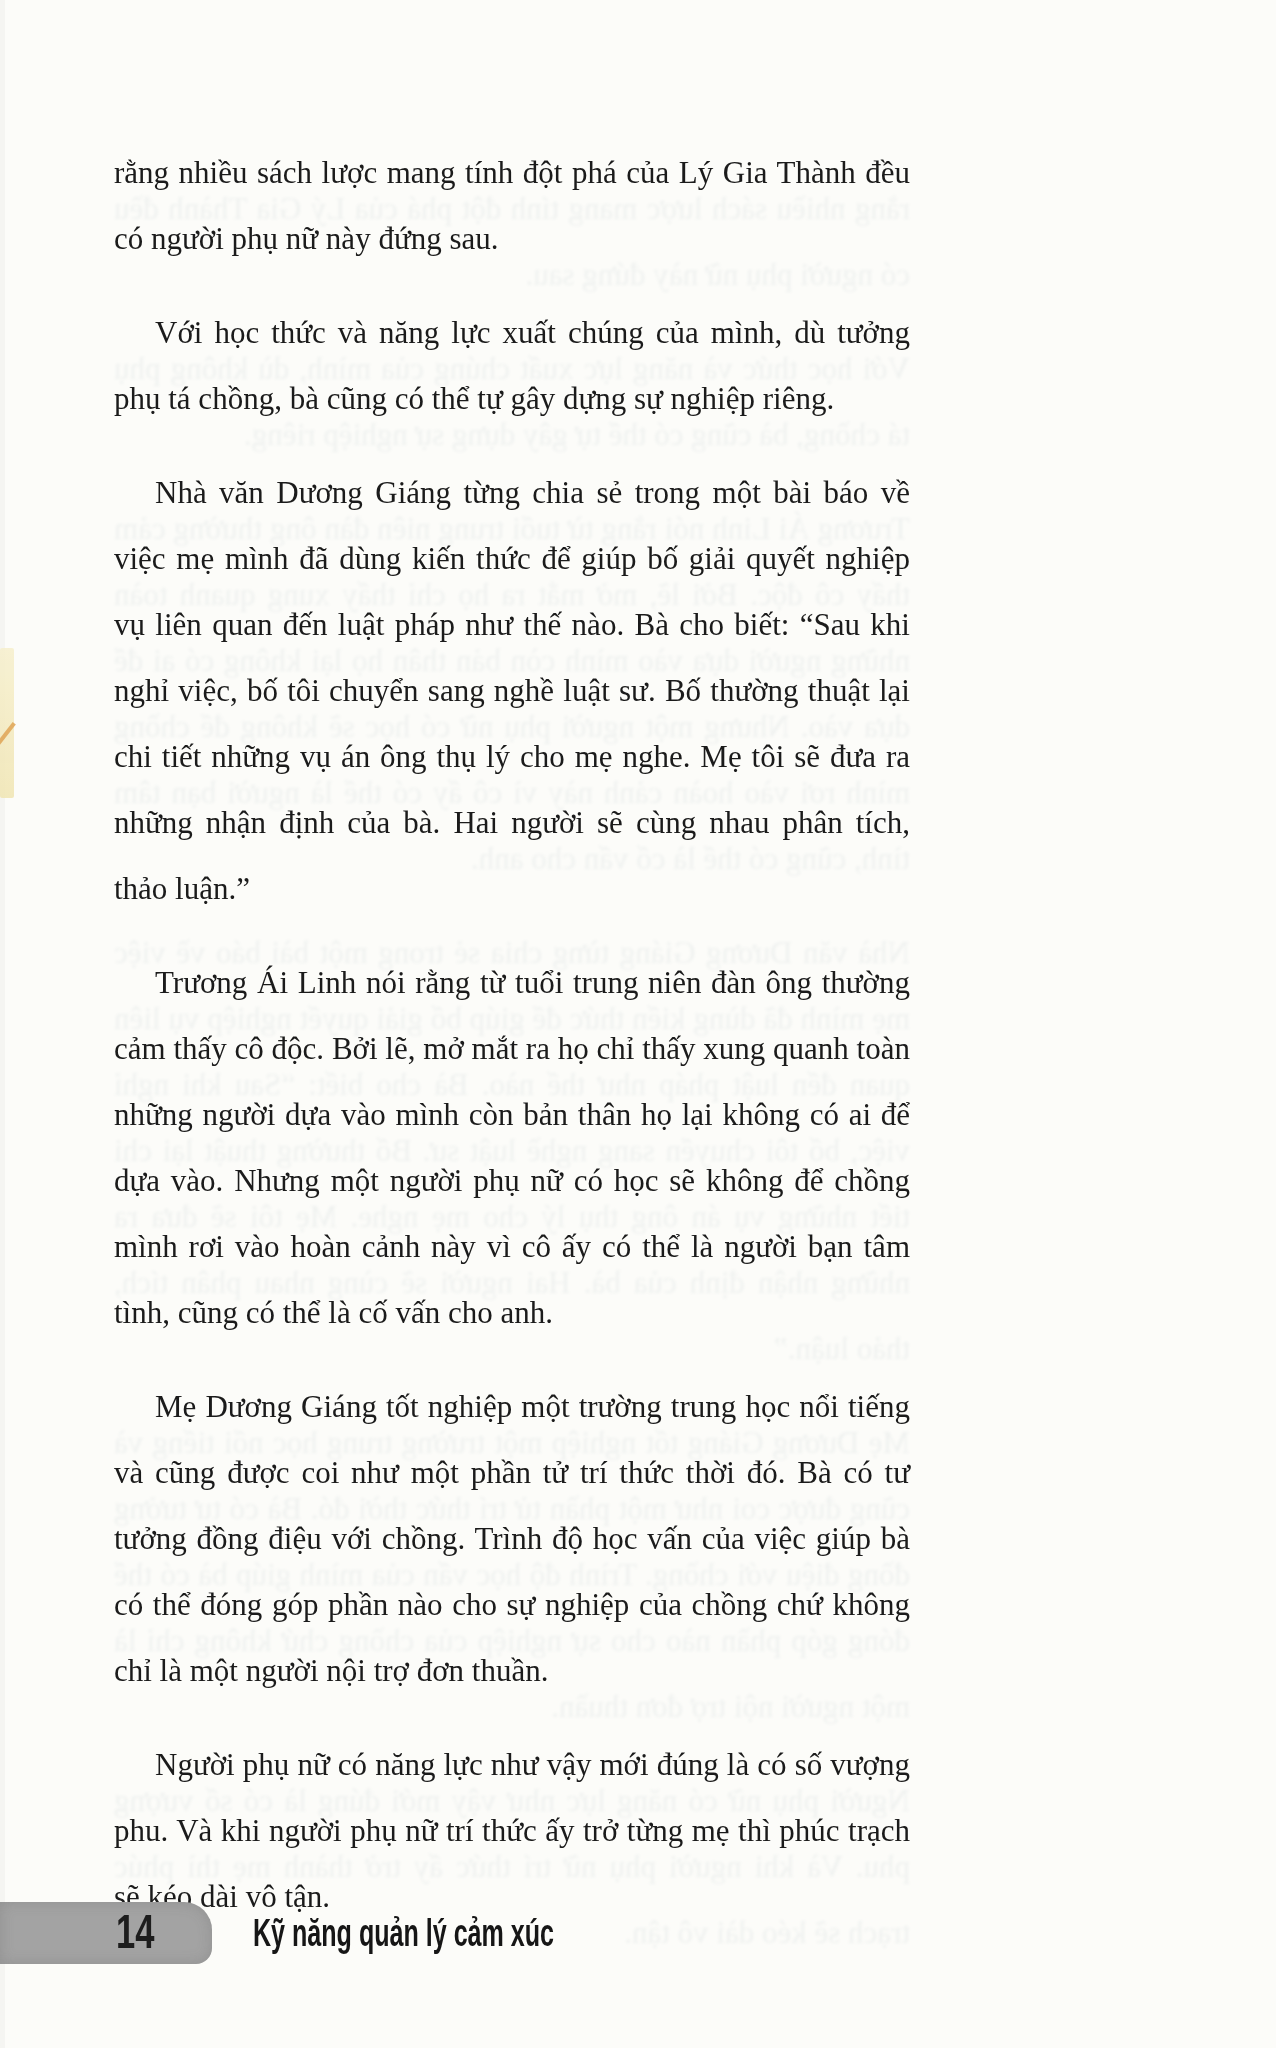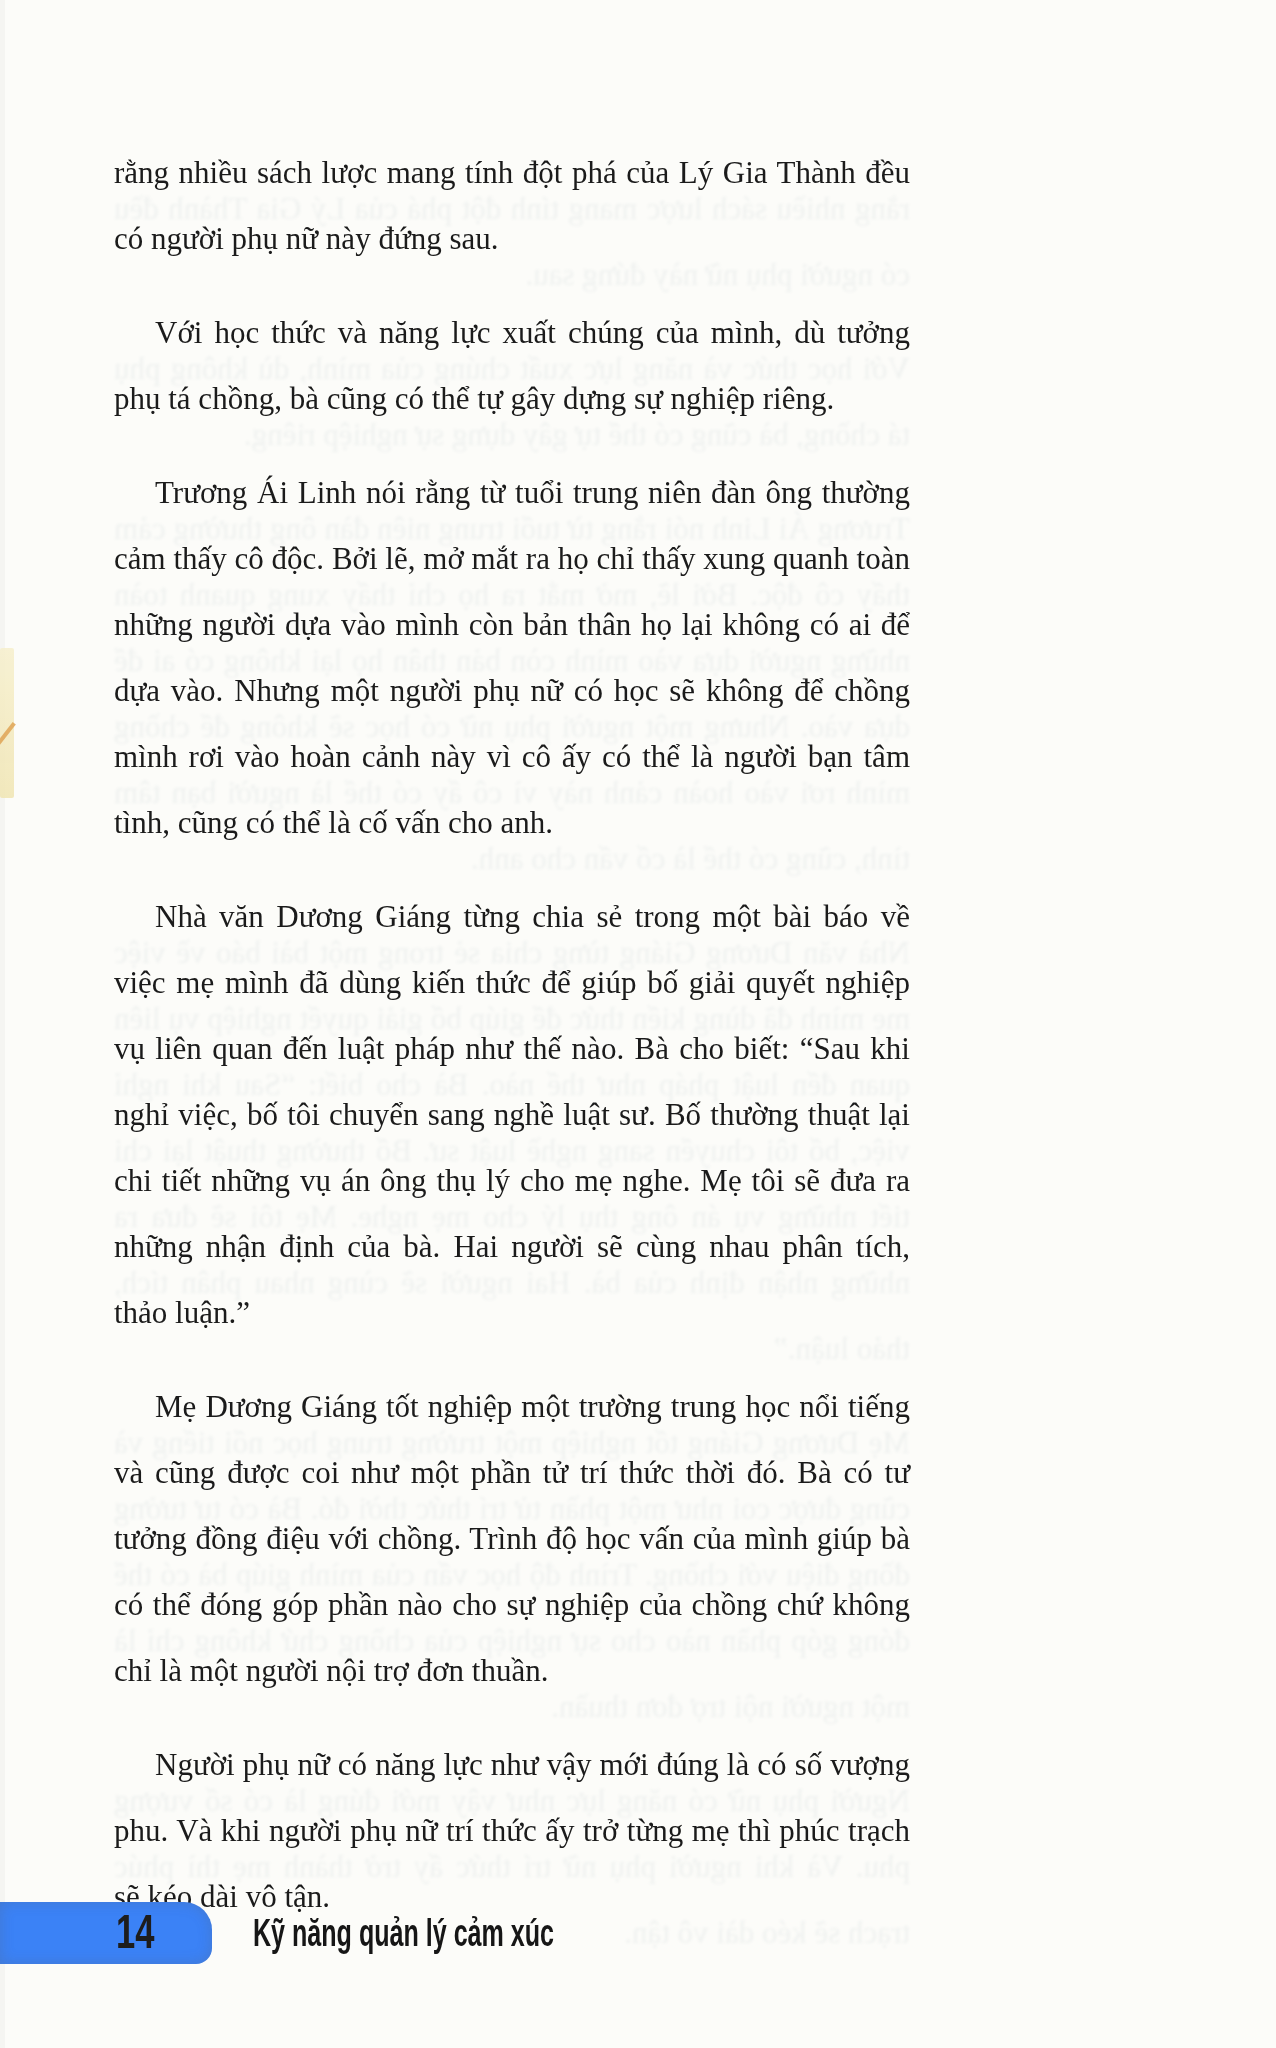--- a/index.html
+++ b/index.html
@@ -80,26 +80,26 @@
       <p class="indent">Với học thức và năng lực xuất chúng của mình, dù không phụ tá chồng, bà cũng có thể tự gây dựng sự nghiệp riêng.</p>
       <p class="indent">Trương Ái Linh nói rằng từ tuổi trung niên đàn ông thường cảm thấy cô độc. Bởi lẽ, mở mắt ra họ chỉ thấy xung quanh toàn những người dựa vào mình còn bản thân họ lại không có ai để dựa vào. Nhưng một người phụ nữ có học sẽ không để chồng mình rơi vào hoàn cảnh này vì cô ấy có thể là người bạn tâm tình, cũng có thể là cố vấn cho anh.</p>
       <p class="indent">Nhà văn Dương Giáng từng chia sẻ trong một bài báo về việc mẹ mình đã dùng kiến thức để giúp bố giải quyết nghiệp vụ liên quan đến luật pháp như thế nào. Bà cho biết: “Sau khi nghỉ việc, bố tôi chuyển sang nghề luật sư. Bố thường thuật lại chi tiết những vụ án ông thụ lý cho mẹ nghe. Mẹ tôi sẽ đưa ra những nhận định của bà. Hai người sẽ cùng nhau phân tích, thảo luận.”</p>
       <p class="indent">Mẹ Dương Giáng tốt nghiệp một trường trung học nổi tiếng và cũng được coi như một phần tử trí thức thời đó. Bà có tư tưởng đồng điệu với chồng. Trình độ học vấn của mình giúp bà có thể đóng góp phần nào cho sự nghiệp của chồng chứ không chỉ là một người nội trợ đơn thuần.</p>
       <p class="indent">Người phụ nữ có năng lực như vậy mới đúng là có số vượng phu. Và khi người phụ nữ trí thức ấy trở thành mẹ thì phúc trạch sẽ kéo dài vô tận.</p>
     </div>
 
   <div class="content" id="content" style="color: rgb(27, 27, 27);">
       <p>rằng nhiều sách lược mang tính đột phá của Lý Gia Thành đều có người phụ nữ này đứng sau.</p>
       <p class="indent">Với học thức và năng lực xuất chúng của mình, dù tưởng phụ tá chồng, bà cũng có thể tự gây dựng sự nghiệp riêng.</p>
+      <p class="indent">Nhà văn Dương Giáng từng chia sẻ trong một bài báo về việc mẹ mình đã dùng kiến thức để giúp bố giải quyết nghiệp vụ liên quan đến luật pháp như thế nào. Bà cho biết: “Sau khi nghỉ việc, bố tôi chuyển sang nghề luật sư. Bố thường thuật lại chi tiết những vụ án ông thụ lý cho mẹ nghe. Mẹ tôi sẽ đưa ra những nhận định của bà. Hai người sẽ cùng nhau phân tích, thảo luận.”</p>
       <p class="indent">Trương Ái Linh nói rằng từ tuổi trung niên đàn ông thường cảm thấy cô độc. Bởi lẽ, mở mắt ra họ chỉ thấy xung quanh toàn những người dựa vào mình còn bản thân họ lại không có ai để dựa vào. Nhưng một người phụ nữ có học sẽ không để chồng mình rơi vào hoàn cảnh này vì cô ấy có thể là người bạn tâm tình, cũng có thể là cố vấn cho anh.</p>
-      <p class="indent">Nhà văn Dương Giáng từng chia sẻ trong một bài báo về việc mẹ mình đã dùng kiến thức để giúp bố giải quyết nghiệp vụ liên quan đến luật pháp như thế nào. Bà cho biết: “Sau khi nghỉ việc, bố tôi chuyển sang nghề luật sư. Bố thường thuật lại chi tiết những vụ án ông thụ lý cho mẹ nghe. Mẹ tôi sẽ đưa ra những nhận định của bà. Hai người sẽ cùng nhau phân tích, thảo luận.”</p>
-      <p class="indent">Mẹ Dương Giáng tốt nghiệp một trường trung học nổi tiếng và cũng được coi như một phần tử trí thức thời đó. Bà có tư tưởng đồng điệu với chồng. Trình độ học vấn của mình giúp bà có thể đóng góp phần nào cho sự nghiệp của chồng chứ không chỉ là một người nội trợ đơn thuần.</p>
+      <p class="indent">Mẹ Dương Giáng tốt nghiệp một trường trung học nổi tiếng và cũng được coi như một phần tử trí thức thời đó. Bà có tư tưởng đồng điệu với chồng. Trình độ học vấn của việc giúp bà có thể đóng góp phần nào cho sự nghiệp của chồng chứ không chỉ là một người nội trợ đơn thuần.</p>
       <p class="indent">Người phụ nữ có năng lực như vậy mới đúng là có số vượng phu. Và khi người phụ nữ trí thức ấy trở từng mẹ thì phúc trạch sẽ kéo dài vô tận.</p>
     </div>
 
   <div class="footer">
-    <div class="page-num-tab" style="background: #3b82f6;">
+    <div class="page-num-tab" style="background: #a3a3a3;">
       <span class="page-num">14</span>
     </div>
     <div class="footer-title">Kỹ năng quản lý cảm xúc</div>
   </div>
 
 </div>
 
 </body></html>

